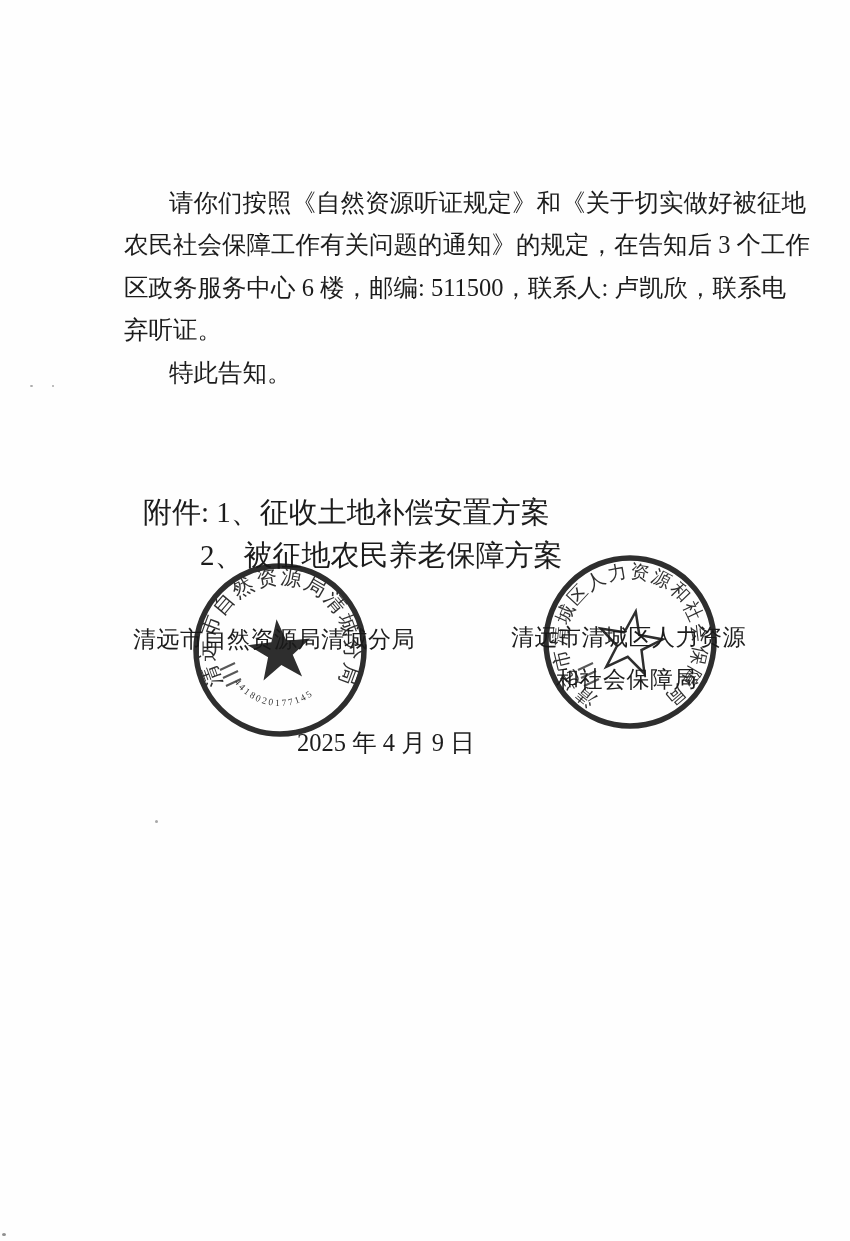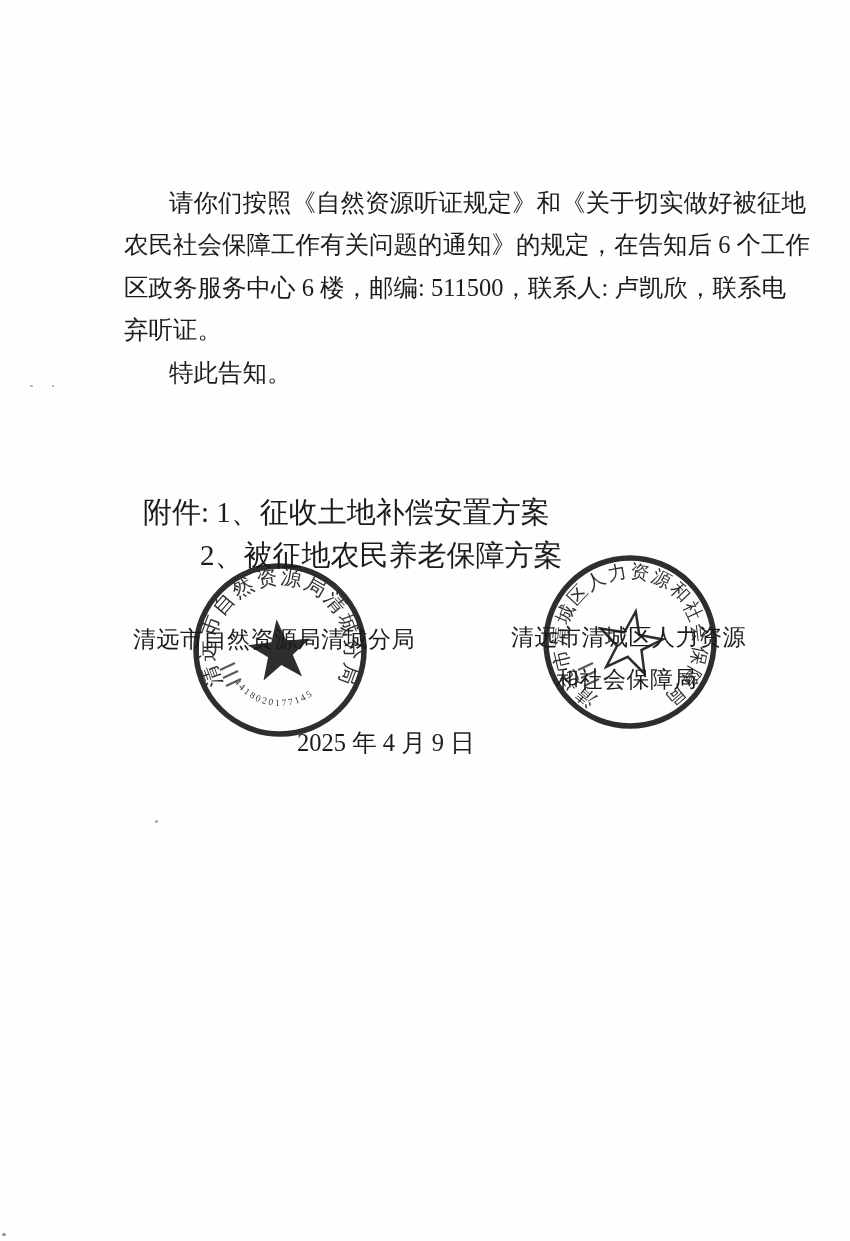--- a/index.html
+++ b/index.html
@@ -49,21 +49,21 @@
   .speck-3{left:155px;top:820px;width:3px;height:3px;}
   .speck-4{left:2px;top:1233px;width:4px;height:3px;background:#8f8f8f;}
 </style>
 </head>
 <body>
 
 <div class="page">
 
   <div class="para">
     <div class="line indent">请你们按照《自然资源听证规定》和《关于切实做好被征地</div>
-    <div class="line">农民社会保障工作有关问题的通知》的规定，在告知后 6 个工作</div>
+    <div class="line">农民社会保障工作有关问题的通知》的规定，在告知后 3 个工作</div>
     <div class="line">区政务服务中心 6 楼，邮编: 511500，联系人: 卢凯欣，联系电</div>
     <div class="line short">弃听证。</div>
     <div class="line short indent">特此告知。</div>
   </div>
 
   <div class="attach">
     <div><span>附件: </span><span>1、征收土地补偿安置方案</span></div>
     <div class="cont"><span>2、被征地农民养老保障方案</span></div>
   </div>
 

